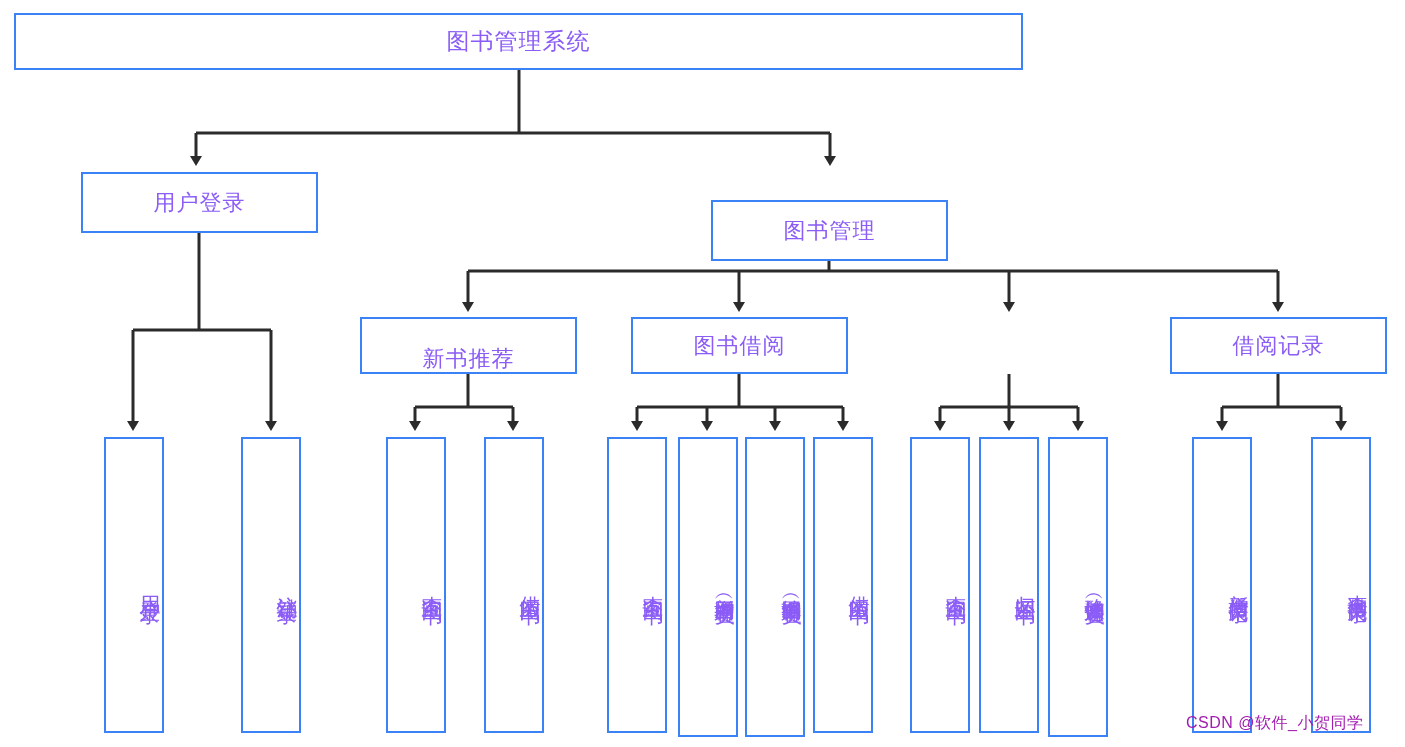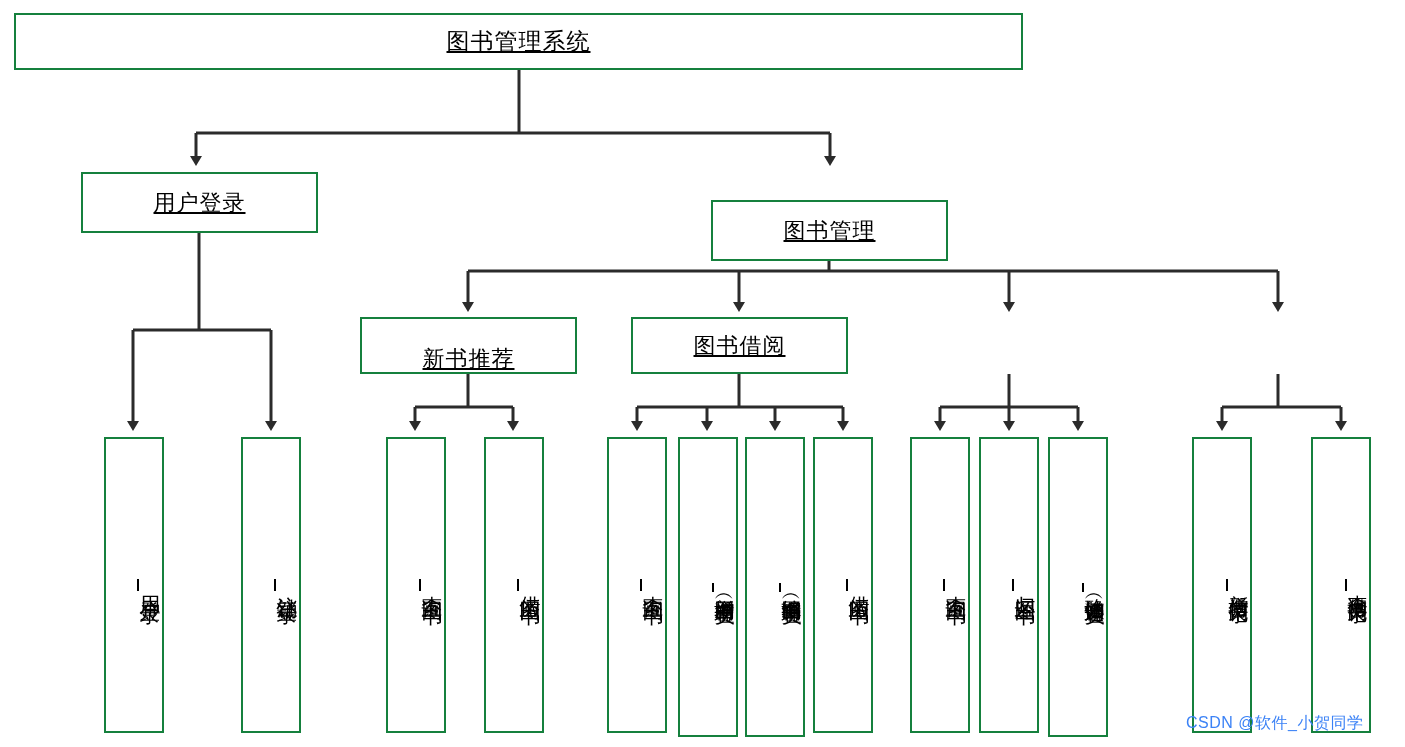--- a/index.html
+++ b/index.html
@@ -22,27 +22,26 @@
     left: 0;
     top: 0;
     width: 1405px;
     height: 747px;
     pointer-events: none;
   }
   .node {
     position: absolute;
     box-sizing: border-box;
     background: #ffffff;
-    border: 2px solid #15803d;
+    border: 2px solid #3b82f6;
     display: flex;
     align-items: center;
     justify-content: center;
-    color: #000000;
+    color: #8b5cf6;
     line-height: 1.18;
-    text-decoration: underline;
   }
   .node.horiz {
     font-size: 22px;
     letter-spacing: 1px;
   }
   .node.root {
     font-size: 23px;
     letter-spacing: 1px;
   }
   .node.vert {
@@ -58,21 +57,21 @@
     writing-mode: vertical-rl;
     text-orientation: upright;
     display: block;
     text-align: center;
   }
   .watermark {
     position: absolute;
     left: 1186px;
     top: 713px;
     font-size: 16px;
-    color: #3b82f6;
+    color: #a21caf;
     letter-spacing: 0.5px;
     white-space: nowrap;
     font-family: "Liberation Sans", "DejaVu Sans", sans-serif;
   }
 </style>
 </head>
 <body>
 
 <div id="canvas">
 
@@ -142,20 +141,23 @@
 
   <div class="node horiz" style="left:360px; top:317px; width:217px; height:57px;align-items:flex-end;">
     <span>新书推荐</span>
   </div>
 
   <div class="node horiz" style="left:631px; top:317px; width:217px; height:57px;">
     <span>图书借阅</span>
   </div>
 
 
+  <div class="node horiz" style="left:1170px; top:317px; width:217px; height:57px;">
+    <span>借阅记录</span>
+  </div>
 
   <div class="node vert" style="left:104px; top:437px; width:60px; height:296px;">
     <span class="vtext">用户登录</span>
   </div>
 
   <div class="node vert" style="left:241px; top:437px; width:60px; height:296px;">
     <span class="vtext">注销登录</span>
   </div>
 
   <div class="node vert" style="left:386px; top:437px; width:60px; height:296px;">

